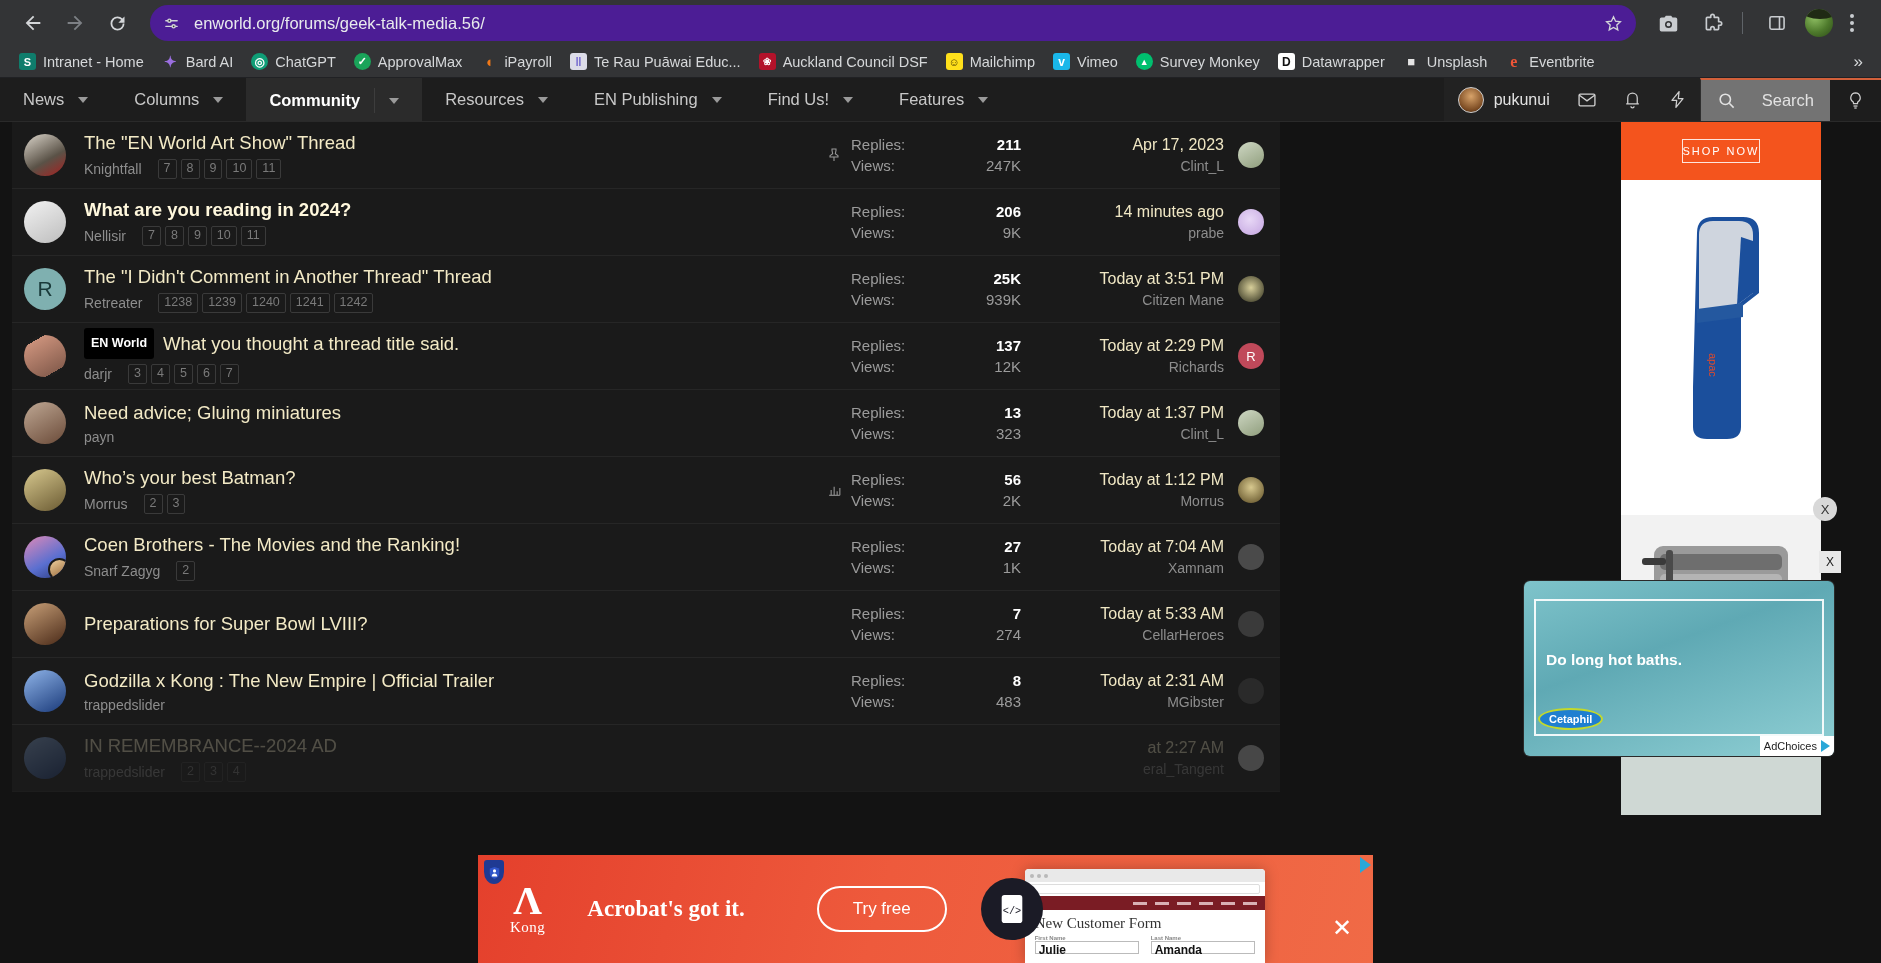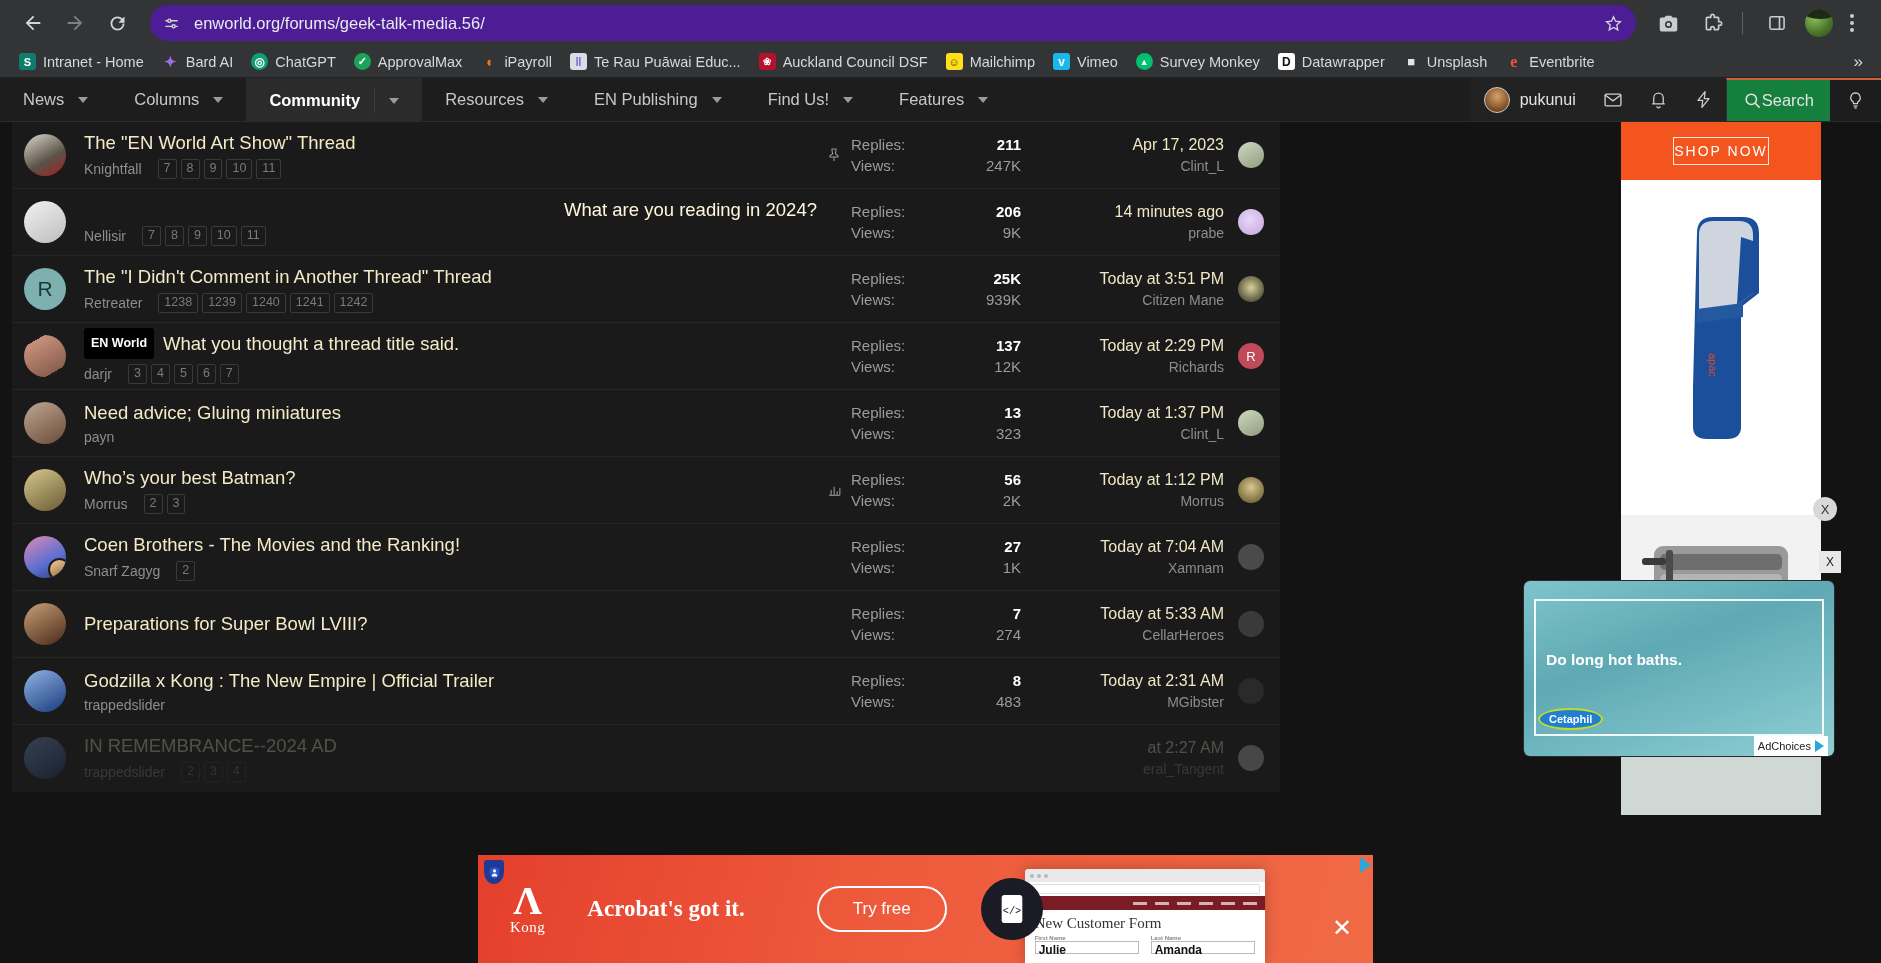--- a/index.html
+++ b/index.html
@@ -107,22 +107,22 @@
   .nav-user-av {
     width:26px;height:26px;border-radius:50%;
     background: radial-gradient(circle at 50% 35%, #d8a36a, #7a4a22 70%, #2a1a0e);
     border:1.5px solid #cfcfcf;
   }
   .nav-ico {
     display:flex;align-items:center;justify-content:center; padding: 0 13px;
     background:#222; color:#cfcfcf;
   }
   .nav-search {
-    display:flex;align-items:center;gap:0; padding: 0 16px;
-    background:#15803d; color:#e2e2e2; font-size:16.5px;
+    display:flex;align-items:center;gap:26px; padding: 0 16px;
+    background:#737373; color:#e2e2e2; font-size:16.5px;
     border-top: 2px solid #d2603a;
     border-left: 1px solid #2e2e2e;
   }
   .nav-help { display:flex;align-items:center;justify-content:center;padding:0 16px;color:#cfcfcf;border-top:2px solid #d2603a;}
 
   
   .thread-area { position:absolute; top:44px; left:0; right:0; bottom:0; }
   .thread-list {
     position:absolute; left:12px; top:0; width: 1268px;
     background: #1a1a1a;
@@ -142,21 +142,21 @@
   .av-badge {
     position:absolute; right:-5px; bottom:-3px; width:23px;height:23px;
     border-radius:50%; border:2px solid #1a1a1a;
   }
   .main-col { flex: 1 1 auto; min-width:0; }
   .t-title {
     color: #f3eac6; font-size: 18.5px; line-height: 1.25;
     display:flex; align-items:center; gap:9px;
     white-space:nowrap; overflow:hidden;
   }
-  .t-title.bold { font-weight: normal; color:#fff8dd;justify-content:flex-end; }
+  .t-title.bold { font-weight: bold; color:#fff8dd; }
   .t-prefix {
     background:#000; color:#fff; font-size:12.5px; font-weight:bold;
     padding: 9px 7px; border-radius:3px; line-height:1;
   }
   .t-meta { display:flex; align-items:center; gap:16px; margin-top:5px;}
   .t-author { color:#8d8d8d; font-size:14px; }
   .pages { display:flex; gap:4px; }
   .pg {
     color:#7a7a7a; font-size:12.5px; border:1px solid #3a3a3a;
     padding: 1px 5px; line-height:1.25; border-radius:2px;
@@ -179,21 +179,21 @@
   .last-av {
     width: 26px;height:26px;border-radius:50%;flex:0 0 auto;margin-left:14px; overflow:hidden;
   }
 
   
   .side-ad {
     position:absolute; right: 60px; top: 0px; width: 200px; background:#fff;
   }
   .side-ad-top { background:#f4541d; height: 58px; display:flex;align-items:center;justify-content:center;}
   .shop-now {
-    border:1px solid rgba(255,255,255,.85); color:#fff; font-size:14px; letter-spacing:2px;
+    border:1px solid rgba(255,255,255,.85); color:#fff; font-size:11px; letter-spacing:2px;
     padding: 5px 0;
   }
   .side-ad-img1 { height: 335px; background:#fff; display:flex;align-items:center;justify-content:center;}
   .side-ad-img2 { height: 110px; background:#f2f2f2; display:flex;align-items:center;justify-content:center;}
   .side-ad-x {
     position:absolute; right: -16px; top: 375px;
     width:24px;height:24px;border-radius:50%;background:#d8d8d8;
     display:flex;align-items:center;justify-content:center;
     color:#333;font-size:13px;
   }
@@ -213,21 +213,21 @@
   .vid-text {
     position:absolute; left:22px; top:70px; color:#fff; font-size:15.5px; font-weight:bold;
   }
   .cetaphil {
     position:absolute; left:14px; bottom:26px;
     background:#1f7fd0; color:#fff; font-size:11px; font-weight:bold;
     padding: 3px 9px; border-radius: 50%/50%;
     border: 2px solid #c3d92b;
   }
   .adchoices {
-    position:absolute; right:6px; bottom:0px; background:#fff;
+    position:absolute; right:0px; bottom:0px; background:#fff;
     display:flex;align-items:center;gap:4px;padding:4px 4px;
     font-size:11px; color:#222;
   }
   .adc-tri { width:0;height:0;border-left:9px solid #2aa7d8;border-top:6px solid transparent;border-bottom:6px solid transparent;}
   .vid-x {
     position:absolute; right: 40px; bottom: 390px;
     width: 22px; height:22px; background:#e8e8e8; color:#222;
     display:flex;align-items:center;justify-content:center; font-size:12px;
   }
 

